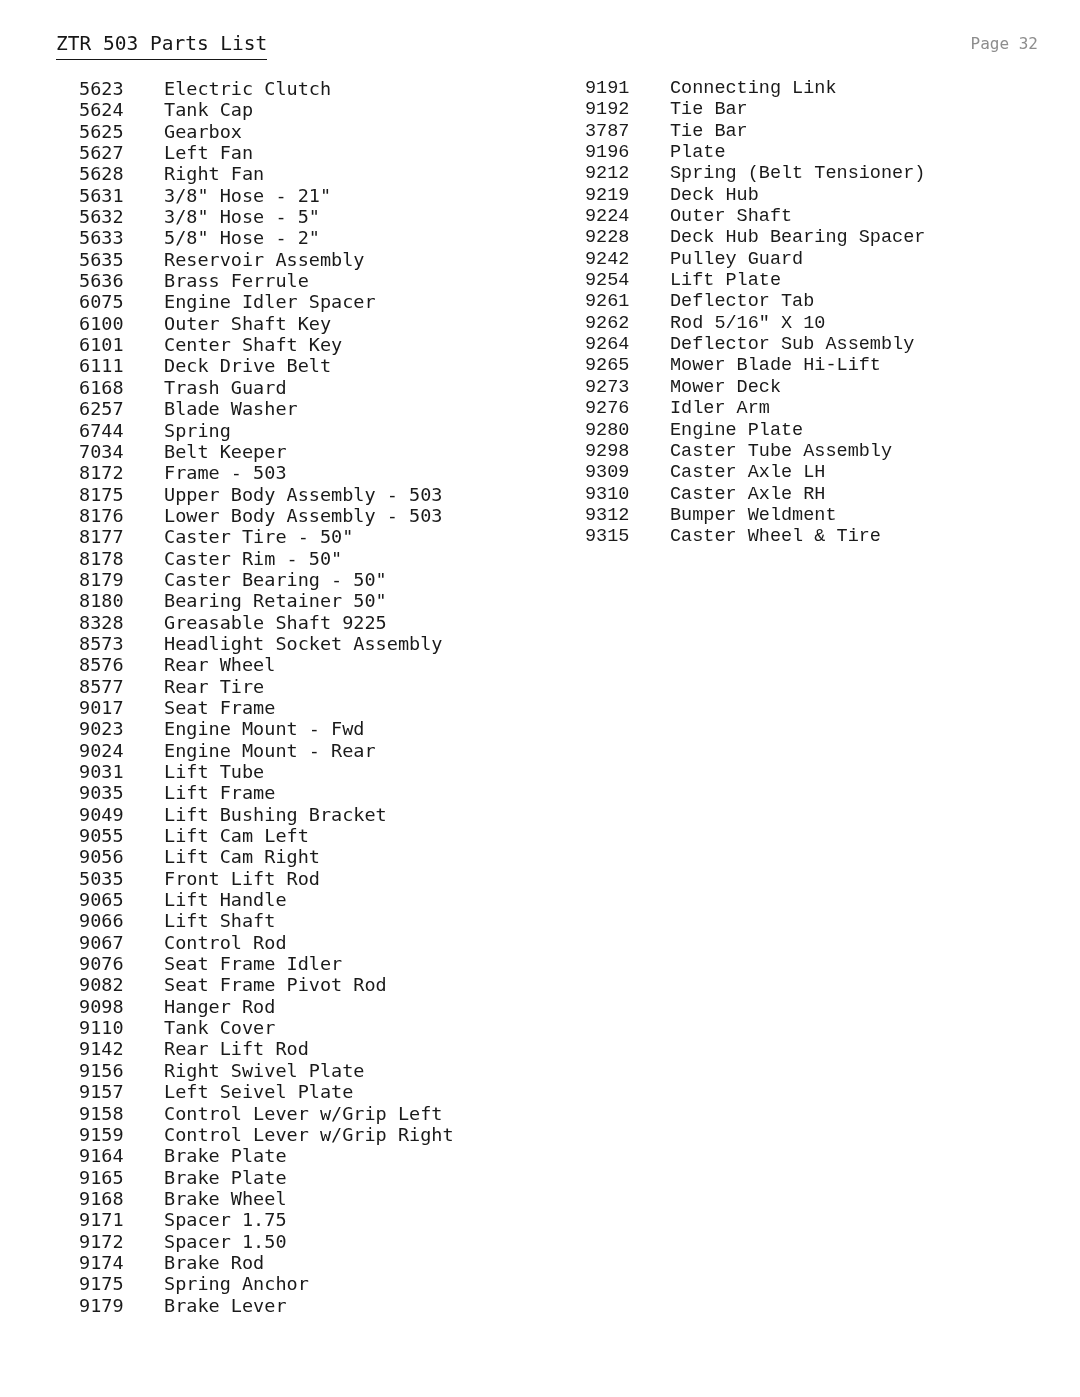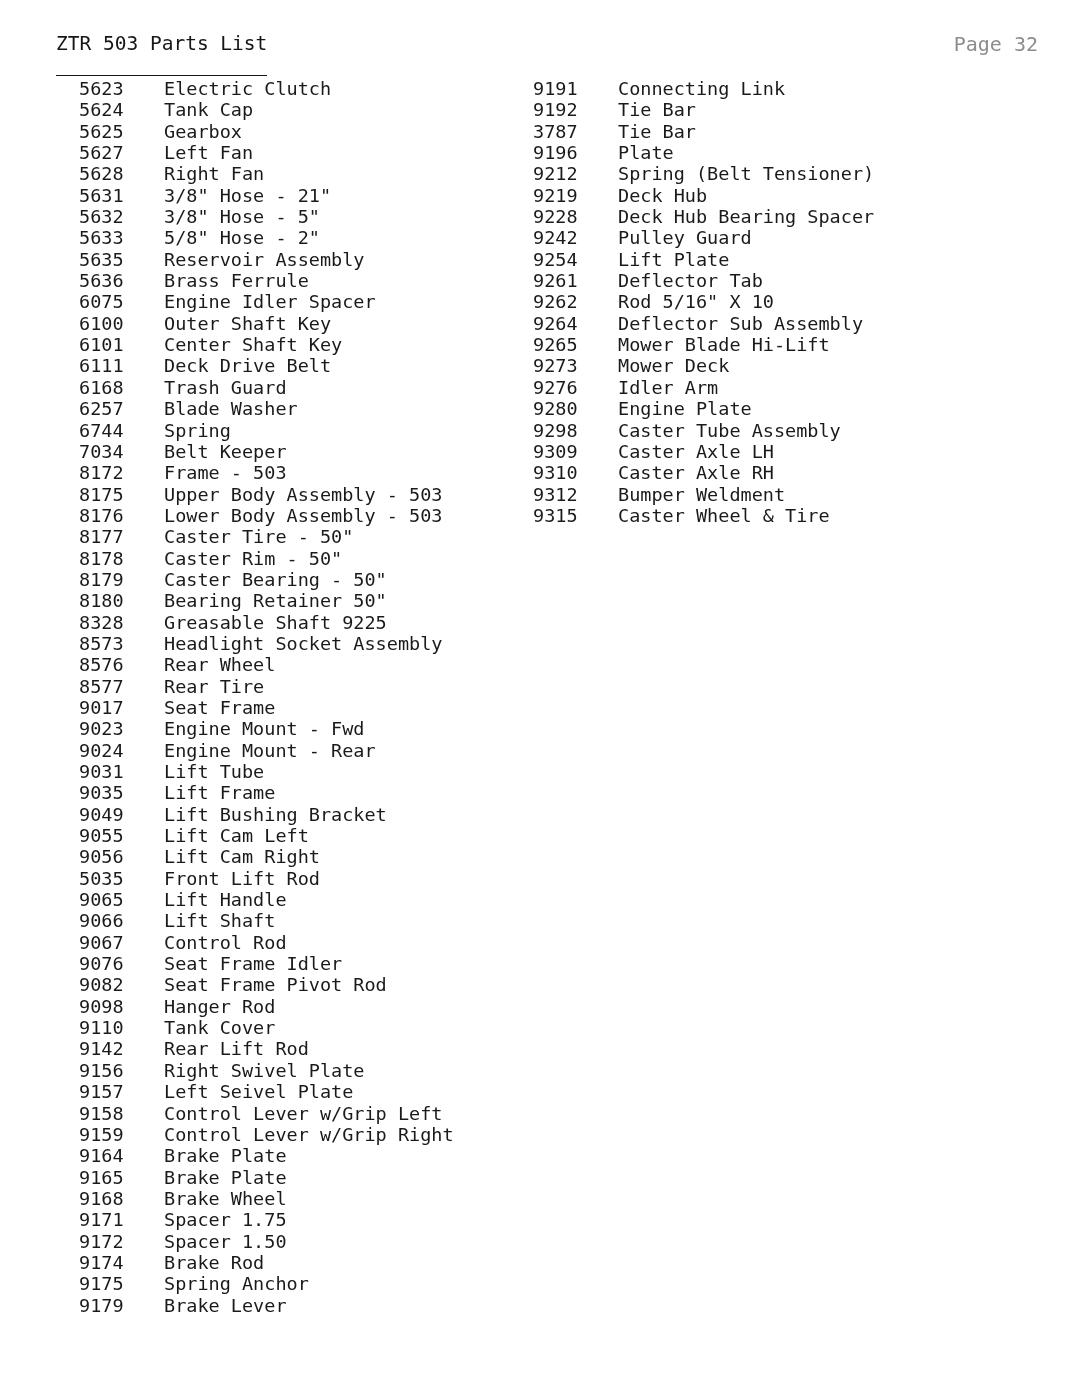--- a/index.html
+++ b/index.html
@@ -33,49 +33,49 @@
   .doc-title {
     position: absolute;
     left: 56px;
     top: 33px;
     font-size: 19.5px;
     line-height: 22px;
     letter-spacing: 0px;
     color: #161616;
     white-space: pre;
     border-bottom: 1.5px solid #161616;
-    padding-bottom: 20px;
+    padding-bottom: 4px;
     display: inline-block;
   }
 
   .page-number {
     position: absolute;
     right: 42px;
     top: 33px;
-    font-size: 20px;
+    font-size: 16px;
     line-height: 22px;
     color: #8d8d8d;
     white-space: pre;
   }
 
   
   .columns {
     position: absolute;
     left: 0;
     top: 78px;
     width: 1080px;
   }
 
   .col {
     position: absolute;
     top: 0;
     margin-left: 23px;
   }
   .col-left  { left: 56px; }
-  .col-right { left: 510px; }
+  .col-right { left: 562px; font-family: Liberation Mono, monospace; }
 
   .row {
     display: block;
     height: 21.35px;
     line-height: 21.35px;
     white-space: nowrap;
     font-size: 18.5px;
   }
 
   .pn {
@@ -162,20 +162,21 @@
         <div class="row"><span class="pn">9175</span><span class="desc">Spring Anchor</span></div>
         <div class="row"><span class="pn">9179</span><span class="desc">Brake Lever</span></div>
       </div>
     <div class="col col-right">
         <div class="row"><span class="pn">9191</span><span class="desc">Connecting Link</span></div>
         <div class="row"><span class="pn">9192</span><span class="desc">Tie Bar</span></div>
         <div class="row"><span class="pn">3787</span><span class="desc">Tie Bar</span></div>
         <div class="row"><span class="pn">9196</span><span class="desc">Plate</span></div>
         <div class="row"><span class="pn">9212</span><span class="desc">Spring (Belt Tensioner)</span></div>
         <div class="row"><span class="pn">9219</span><span class="desc">Deck Hub</span></div>
+        <div class="row"><span class="pn">9224</span><span class="desc">Outer Shaft</span></div>
         <div class="row"><span class="pn">9228</span><span class="desc">Deck Hub Bearing Spacer</span></div>
         <div class="row"><span class="pn">9242</span><span class="desc">Pulley Guard</span></div>
         <div class="row"><span class="pn">9254</span><span class="desc">Lift Plate</span></div>
         <div class="row"><span class="pn">9261</span><span class="desc">Deflector Tab</span></div>
         <div class="row"><span class="pn">9262</span><span class="desc">Rod 5/16" X 10</span></div>
         <div class="row"><span class="pn">9264</span><span class="desc">Deflector Sub Assembly</span></div>
         <div class="row"><span class="pn">9265</span><span class="desc">Mower Blade Hi-Lift</span></div>
         <div class="row"><span class="pn">9273</span><span class="desc">Mower Deck</span></div>
         <div class="row"><span class="pn">9276</span><span class="desc">Idler Arm</span></div>
         <div class="row"><span class="pn">9280</span><span class="desc">Engine Plate</span></div>

